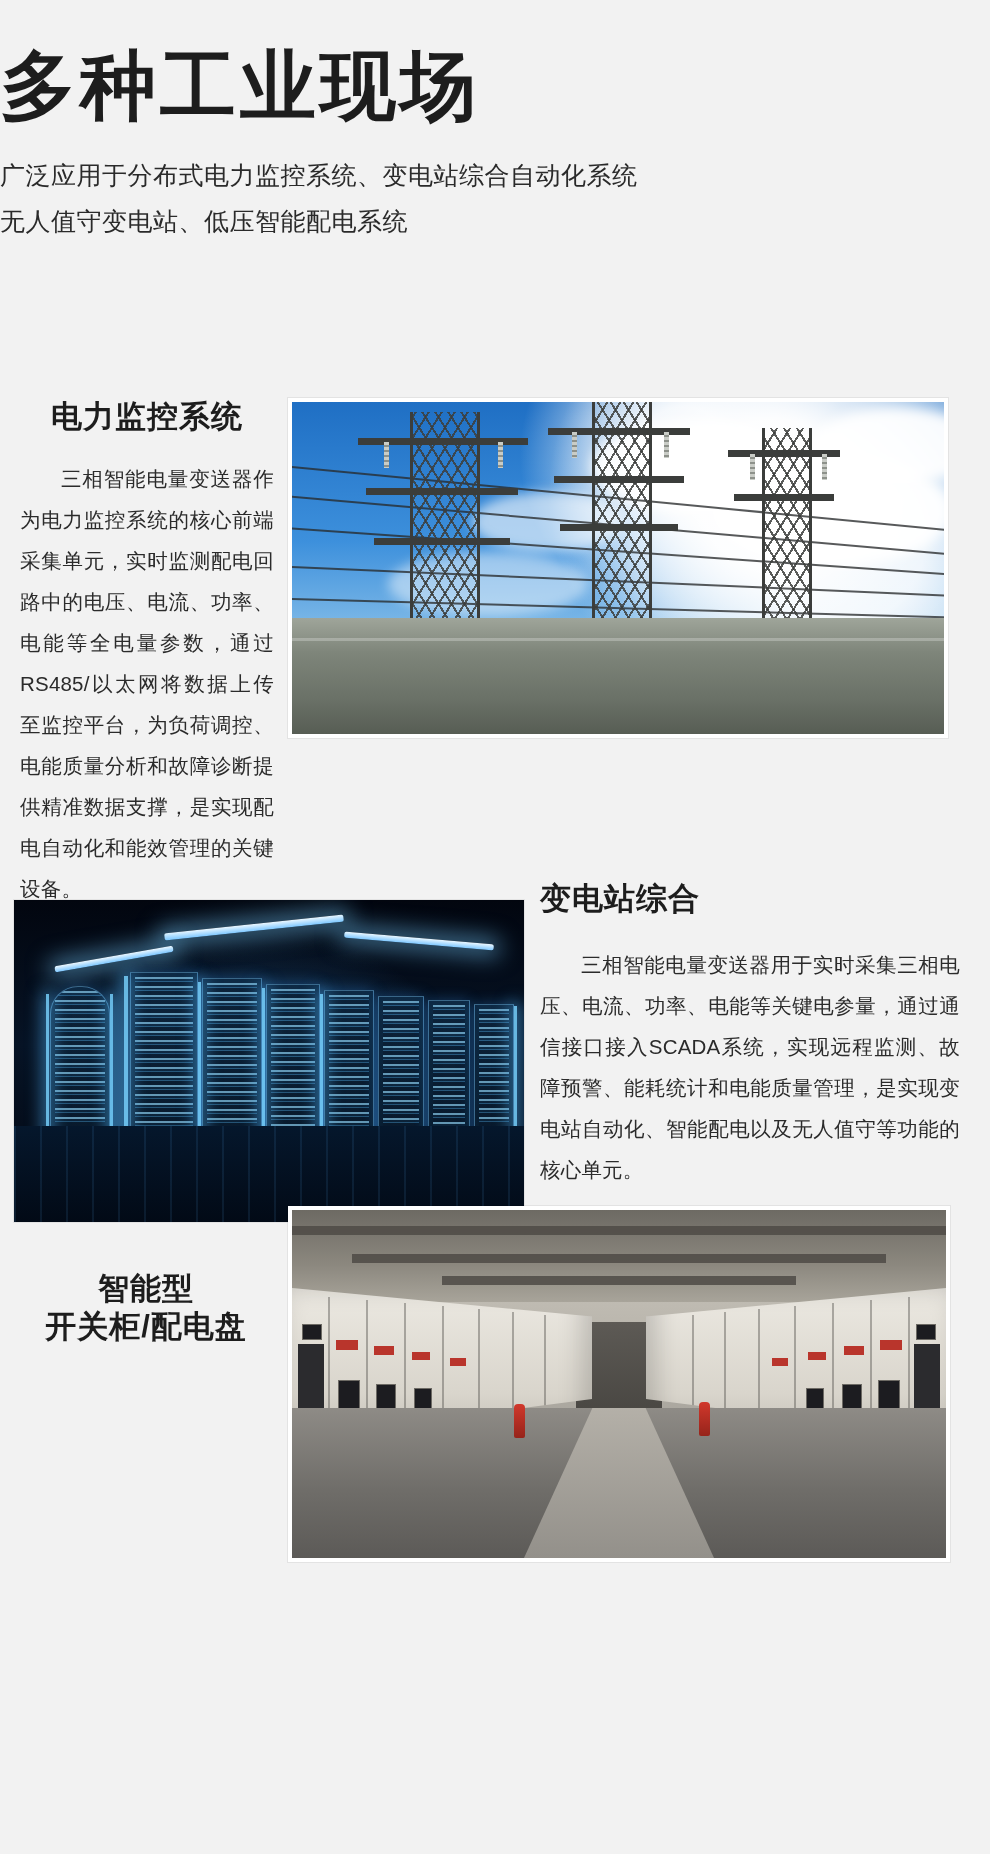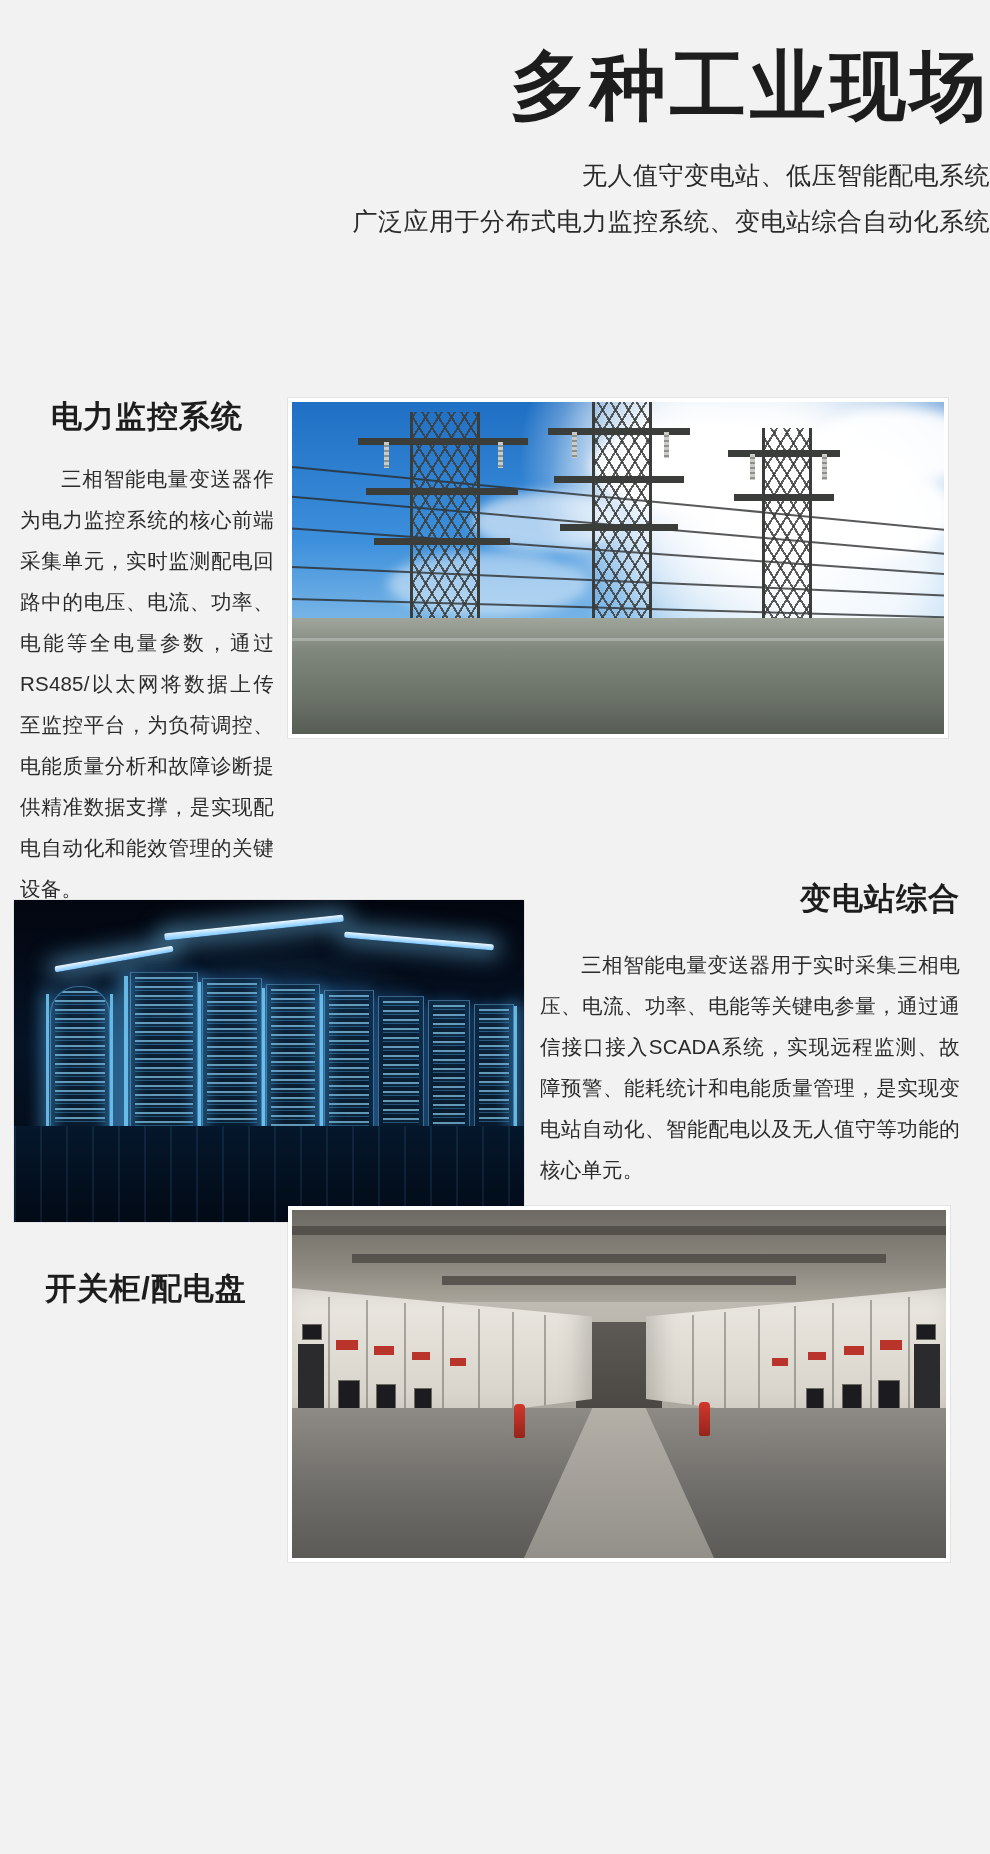--- a/index.html
+++ b/index.html
@@ -18,21 +18,21 @@
   .page {
     width: 990px;
     height: 1854px;
     position: relative;
     background: #f2f2f2;
   }
 
   
   .header {
     padding-top: 46px;
-    text-align: right;
+    text-align: left;
   }
   .main-title {
     font-size: 76px;
     font-weight: bold;
     letter-spacing: 4px;
     color: #1d1d1d;
     line-height: 1.05;
     margin: 0;
   }
   .subtitles {
@@ -104,21 +104,21 @@
     top: 0;
     width: 510px;
     height: 322px;
   }
   .sec2 .text-col {
     position: absolute;
     left: 540px;
     top: -20px;
     width: 420px;
   }
-  .sec2 .sec-title { text-align: right; }
+  .sec2 .sec-title { text-align: left; }
   .sec2 .sec-body {
     margin-top: 26px;
     text-indent: 2em;
     text-align: justify;
   }
 
   
   .sec3 { top: 1270px; }
   .sec3 .text-col {
     position: absolute;
@@ -309,22 +309,22 @@
   }
 </style>
 </head>
 <body>
 
 <div class="page">
 
   <div class="header">
     <h1 class="main-title">多种工业现场</h1>
     <div class="subtitles">
+      <div class="subtitle">广泛应用于分布式电力监控系统、变电站综合自动化系统</div>
       <div class="subtitle">无人值守变电站、低压智能配电系统</div>
-      <div class="subtitle">广泛应用于分布式电力监控系统、变电站综合自动化系统</div>
     </div>
   </div>
 
   <div class="section sec1">
     <div class="text-col">
       <div class="sec-title">电力监控系统</div>
       <div class="sec-body">三相智能电量变送器作为电力监控系统的核心前端采集单元，实时监测配电回路中的电压、电流、功率、电能等全电量参数，通过RS485/以太网将数据上传至监控平台，为负荷调控、电能质量分析和故障诊断提供精准数据支撑，是实现配电自动化和能效管理的关键设备。</div>
     </div>
 
     <div class="photo">
@@ -406,20 +406,21 @@
     </div>
 
     <div class="text-col">
       <div class="sec-title">变电站综合</div>
       <div class="sec-body">三相智能电量变送器用于实时采集三相电压、电流、功率、电能等关键电参量，通过通信接口接入SCADA系统，实现远程监测、故障预警、能耗统计和电能质量管理，是实现变电站自动化、智能配电以及无人值守等功能的核心单元。</div>
     </div>
   </div>
 
   <div class="section sec3">
     <div class="text-col">
+      <div class="sec-title">智能型</div>
       <div class="sec-title">开关柜/配电盘</div>
     </div>
 
     <div class="photo">
       <div class="corr"></div>
       <div class="corr-ceiling"></div>
       <div class="corr-beam" style="left:0;top:16px;width:654px;"></div>
       <div class="corr-beam" style="left:60px;top:44px;width:534px;"></div>
       <div class="corr-beam" style="left:150px;top:66px;width:354px;"></div>
 

